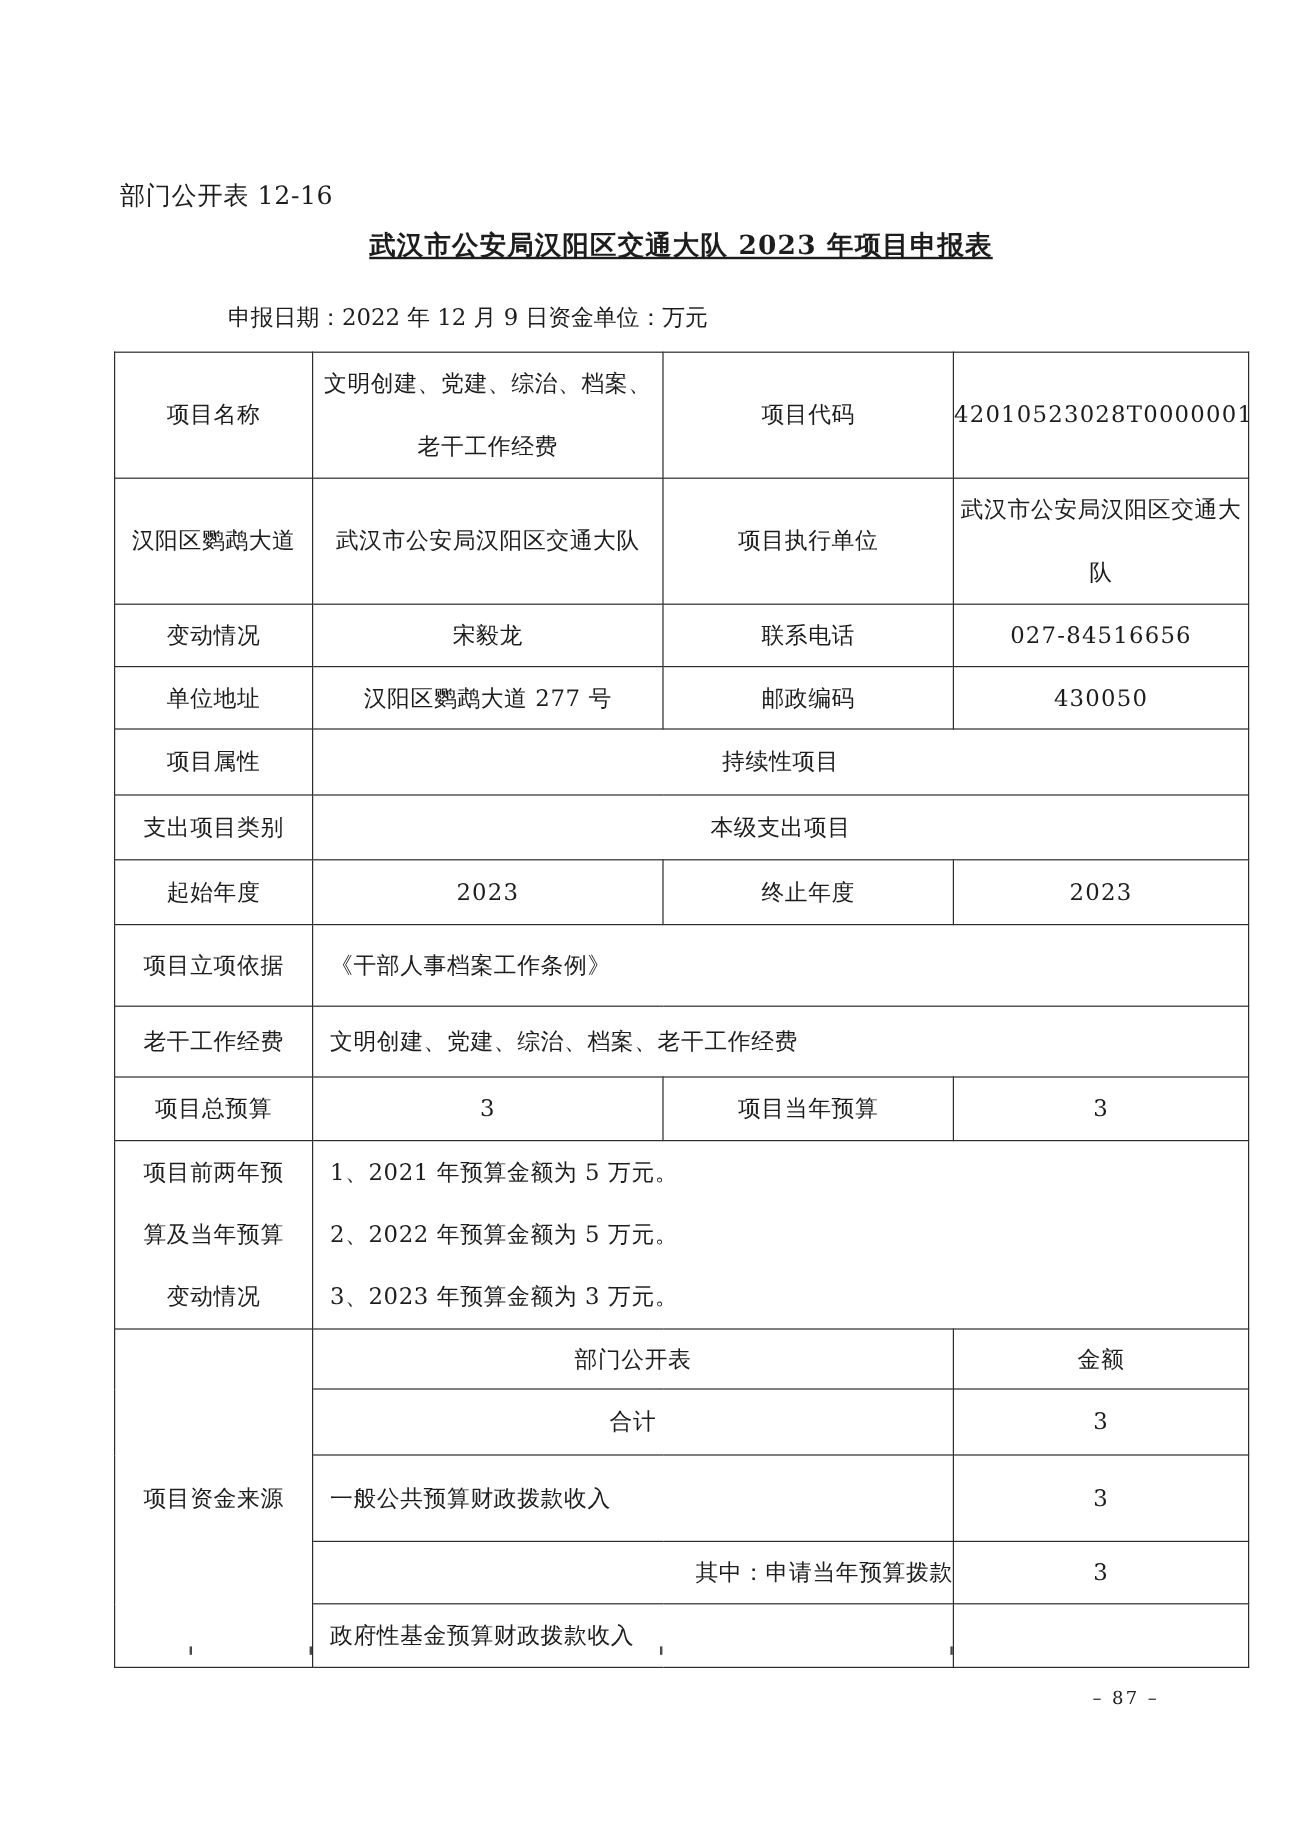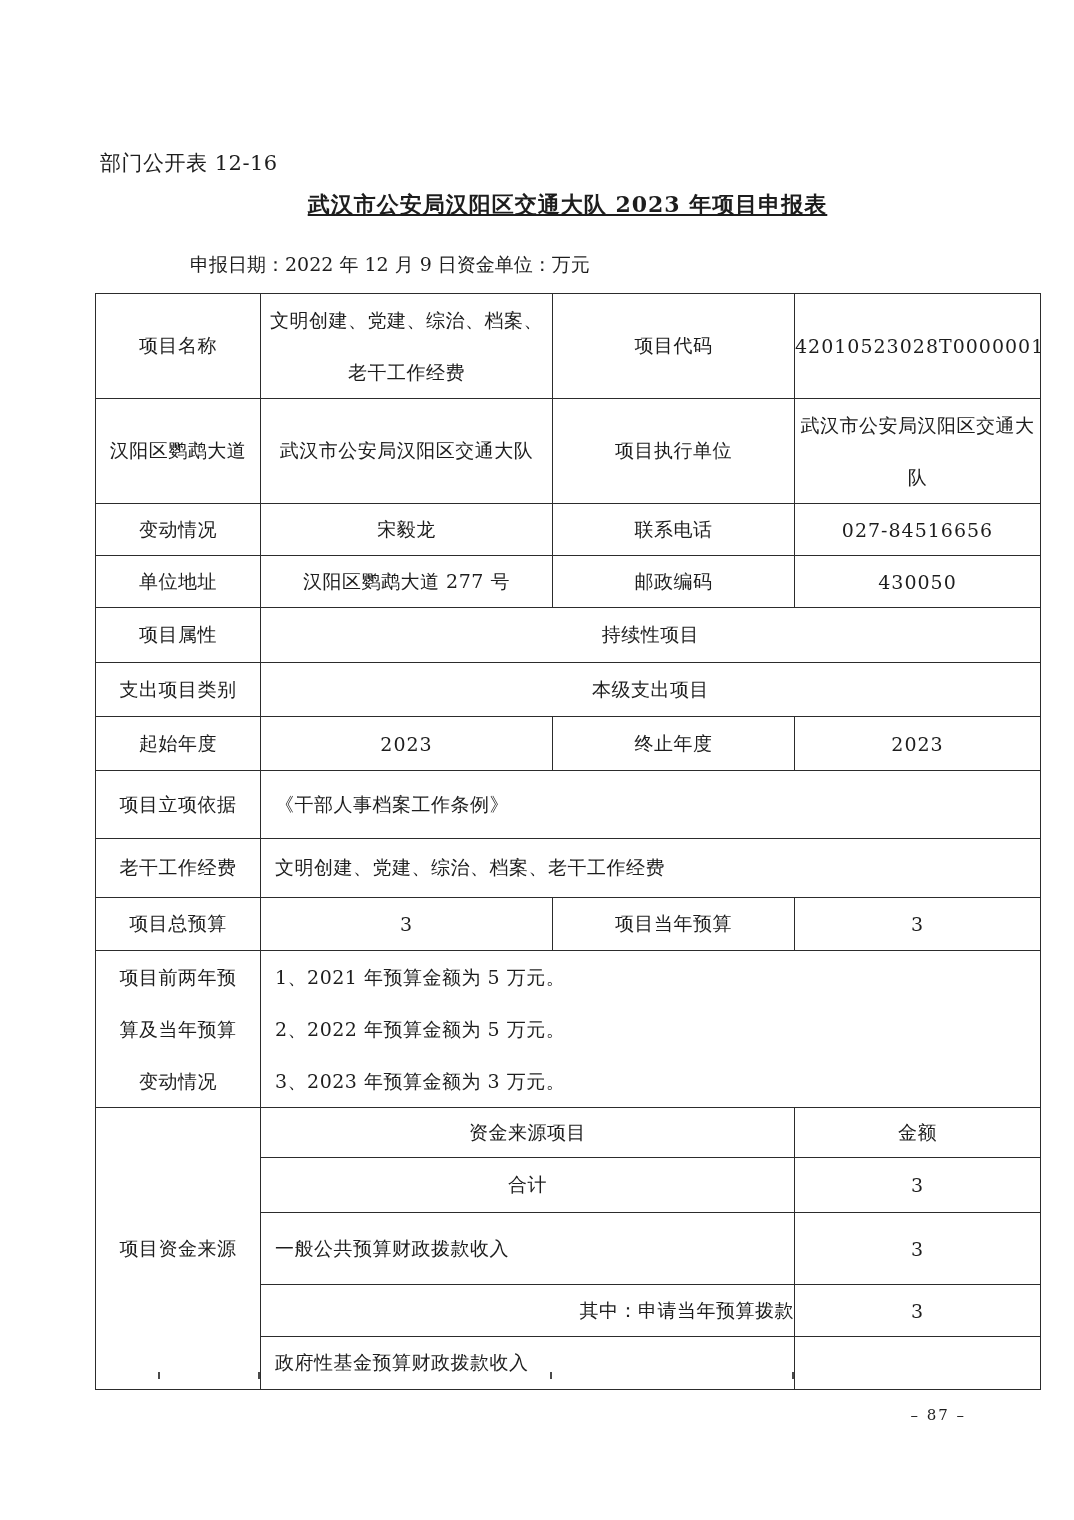--- a/index.html
+++ b/index.html
@@ -123,21 +123,21 @@
       <td class="preline lh52">项目前两年预
 算及当年预算
 变动情况</td>
       <td colspan="3" class="preline lh52 left">1、2021 年预算金额为 5 万元。
 2、2022 年预算金额为 5 万元。
 3、2023 年预算金额为 3 万元。</td>
     </tr>
 
     <tr style="height:50px">
       <td rowspan="5">项目资金来源</td>
-      <td colspan="2">资金来源项目</td>
+      <td colspan="2">部门公开表</td>
       <td>金额</td>
     </tr>
 
     <tr style="height:55px">
       <td colspan="2">合计</td>
       <td class="num">3</td>
     </tr>
 
     <tr style="height:72px">
       <td colspan="2" class="left">一般公共预算财政拨款收入</td>

